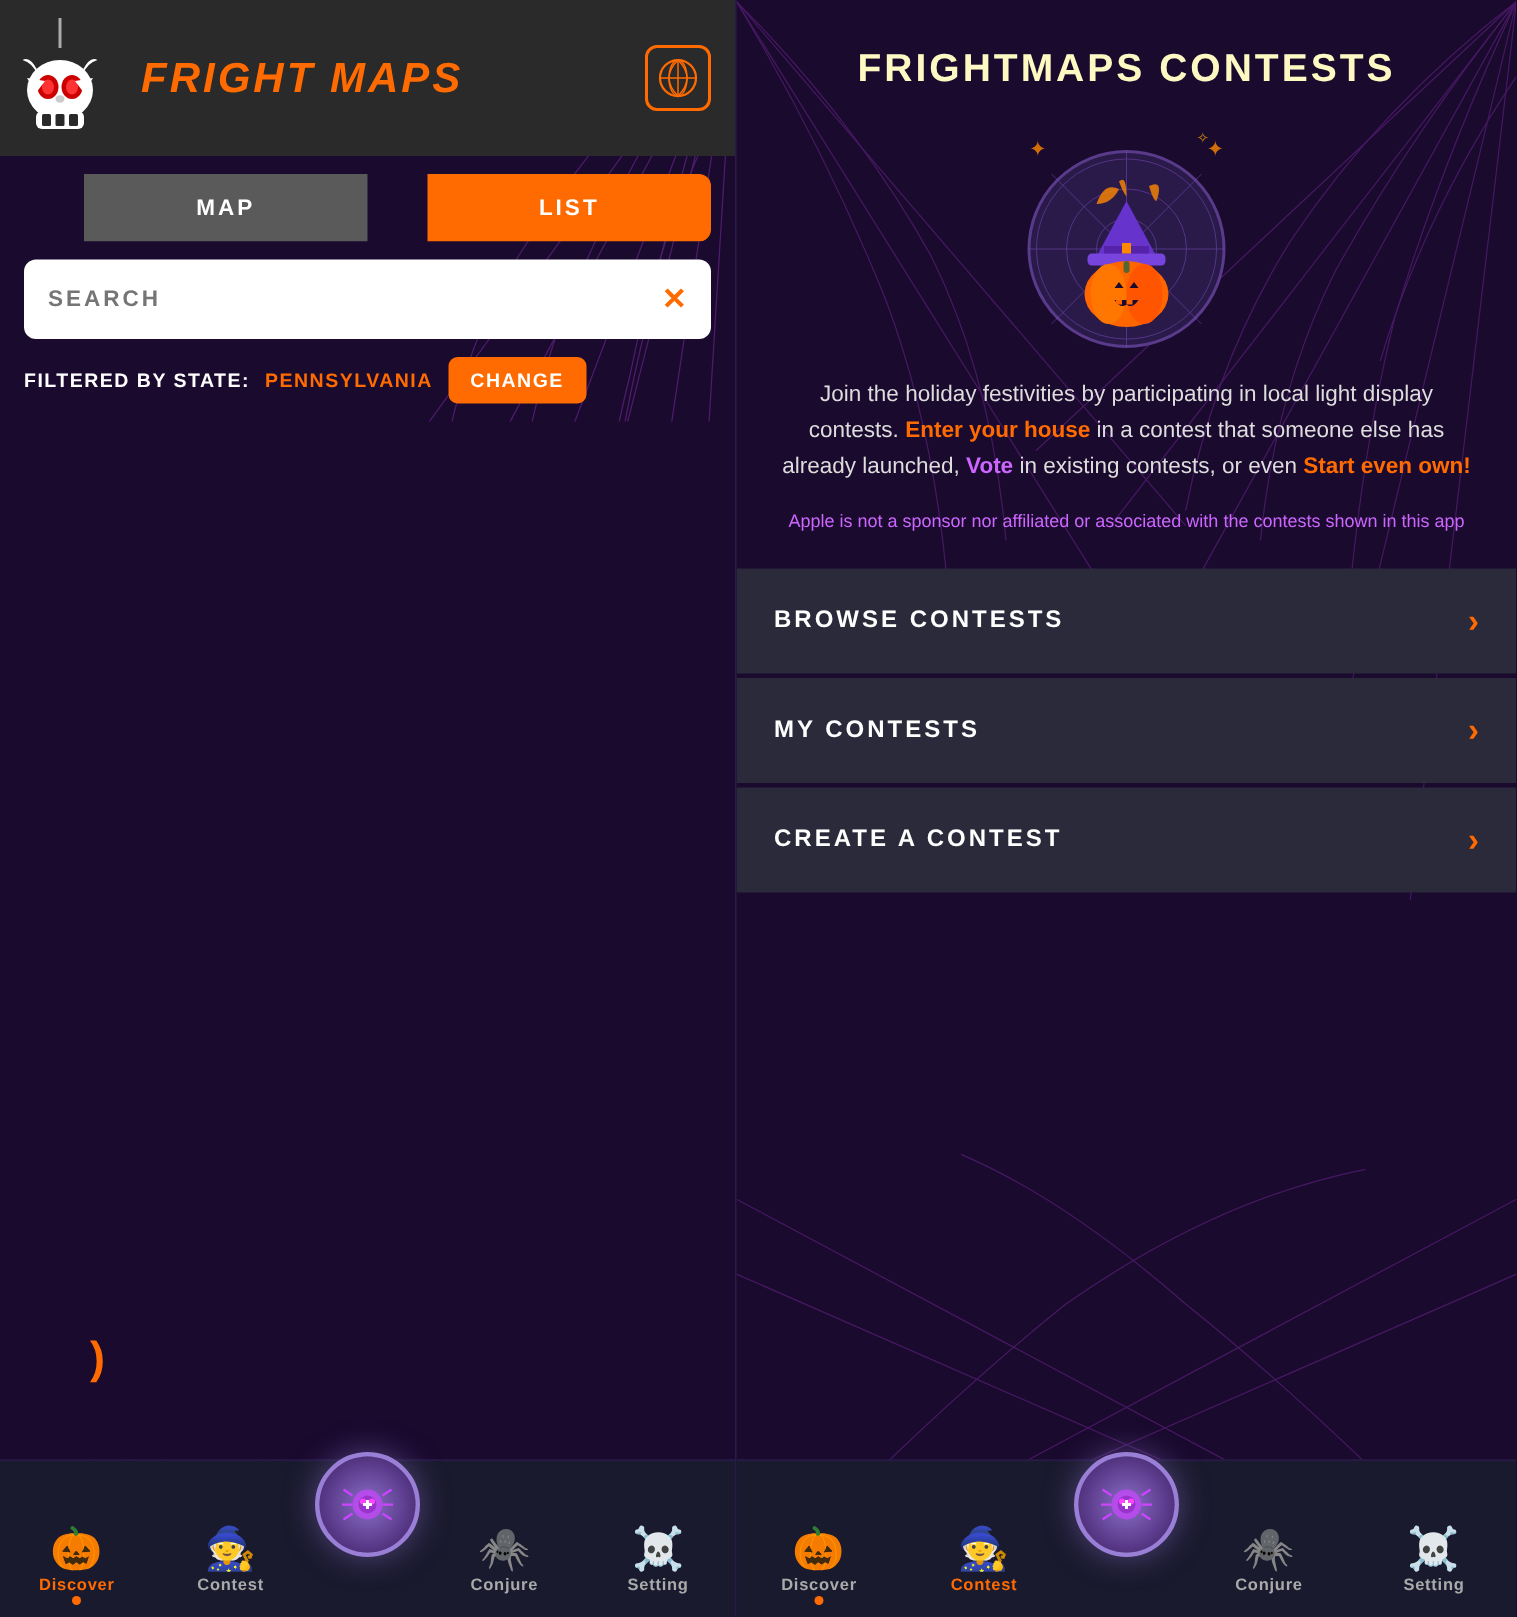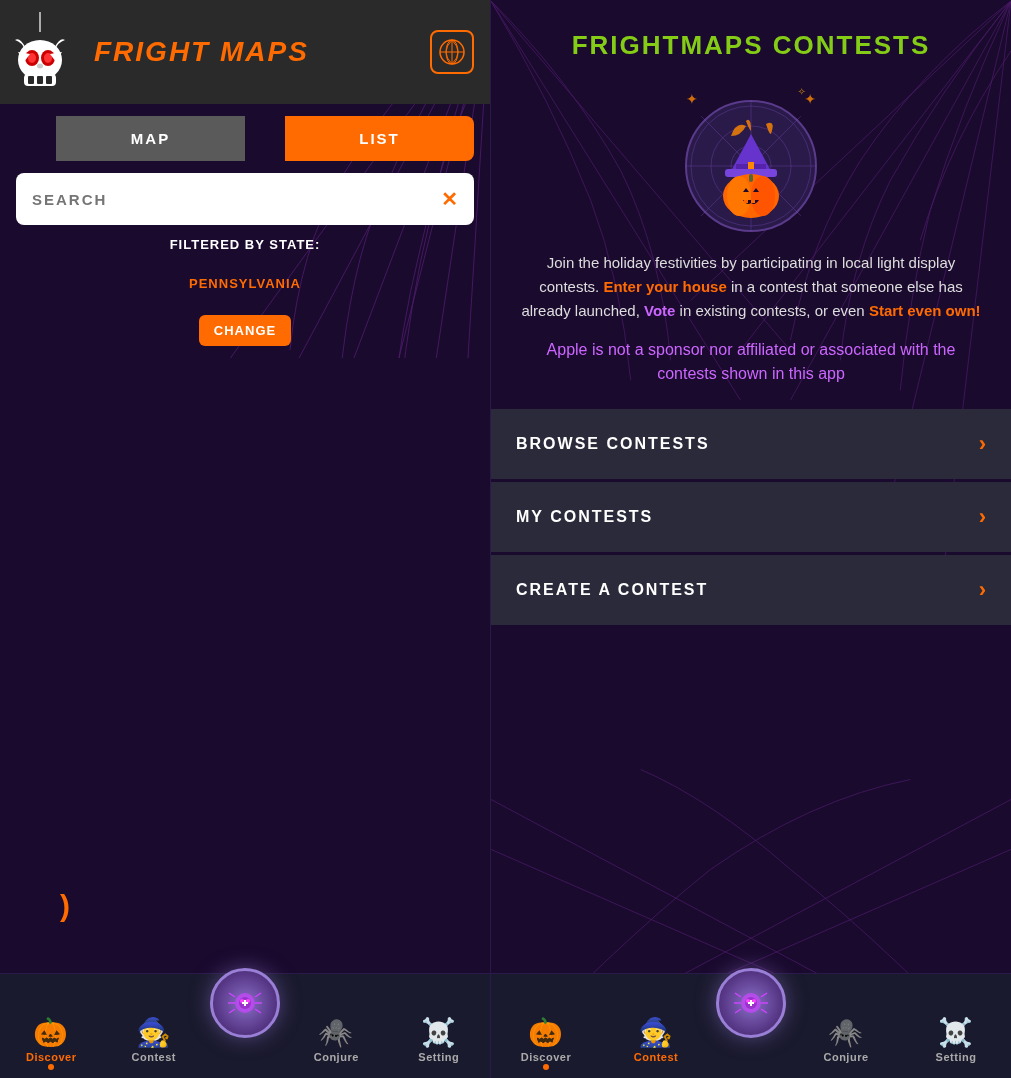--- a/index.html
+++ b/index.html
@@ -160,22 +160,21 @@
       font-weight: bold;
     }
 
     
     .filter-row {
       position: relative;
       z-index: 2;
       display: flex;
       align-items: center;
       margin: 0 16px 12px;
-      gap: 24px;
-      flex-direction: column;
+      gap: 10px;
     }
 
     .filter-label {
       font-size: 13px;
       font-weight: 900;
       letter-spacing: 1px;
       text-transform: uppercase;
       color: #fff;
       font-family: 'Arial Black', Arial, sans-serif;
     }
@@ -277,21 +276,21 @@
     .right-header {
       position: relative;
       z-index: 2;
       padding: 30px 20px 20px;
       text-align: center;
     }
 
     .contests-title {
       font-size: 26px;
       font-weight: 900;
-      color: #84cc16;
+      color: #fef9c3;
       letter-spacing: 2px;
       text-transform: uppercase;
       font-family: 'Arial Black', Arial, sans-serif;
       text-align: center;
     }
 
     .pumpkin-image {
       width: 140px;
       height: 140px;
       margin: 15px auto;
@@ -320,21 +319,21 @@
       color: #cc66ff;
       font-weight: 700;
     }
 
     .disclaimer {
       position: relative;
       z-index: 2;
       margin: 15px 25px 10px;
       text-align: center;
       color: #cc66ff;
-      font-size: 16px;
+      font-size: 12px;
       line-height: 1.5;
     }
 
     .contest-menu-item {
       position: relative;
       z-index: 2;
       background: #2a2a3a;
       margin: 3px 0;
       padding: 22px 25px;
       display: flex;

